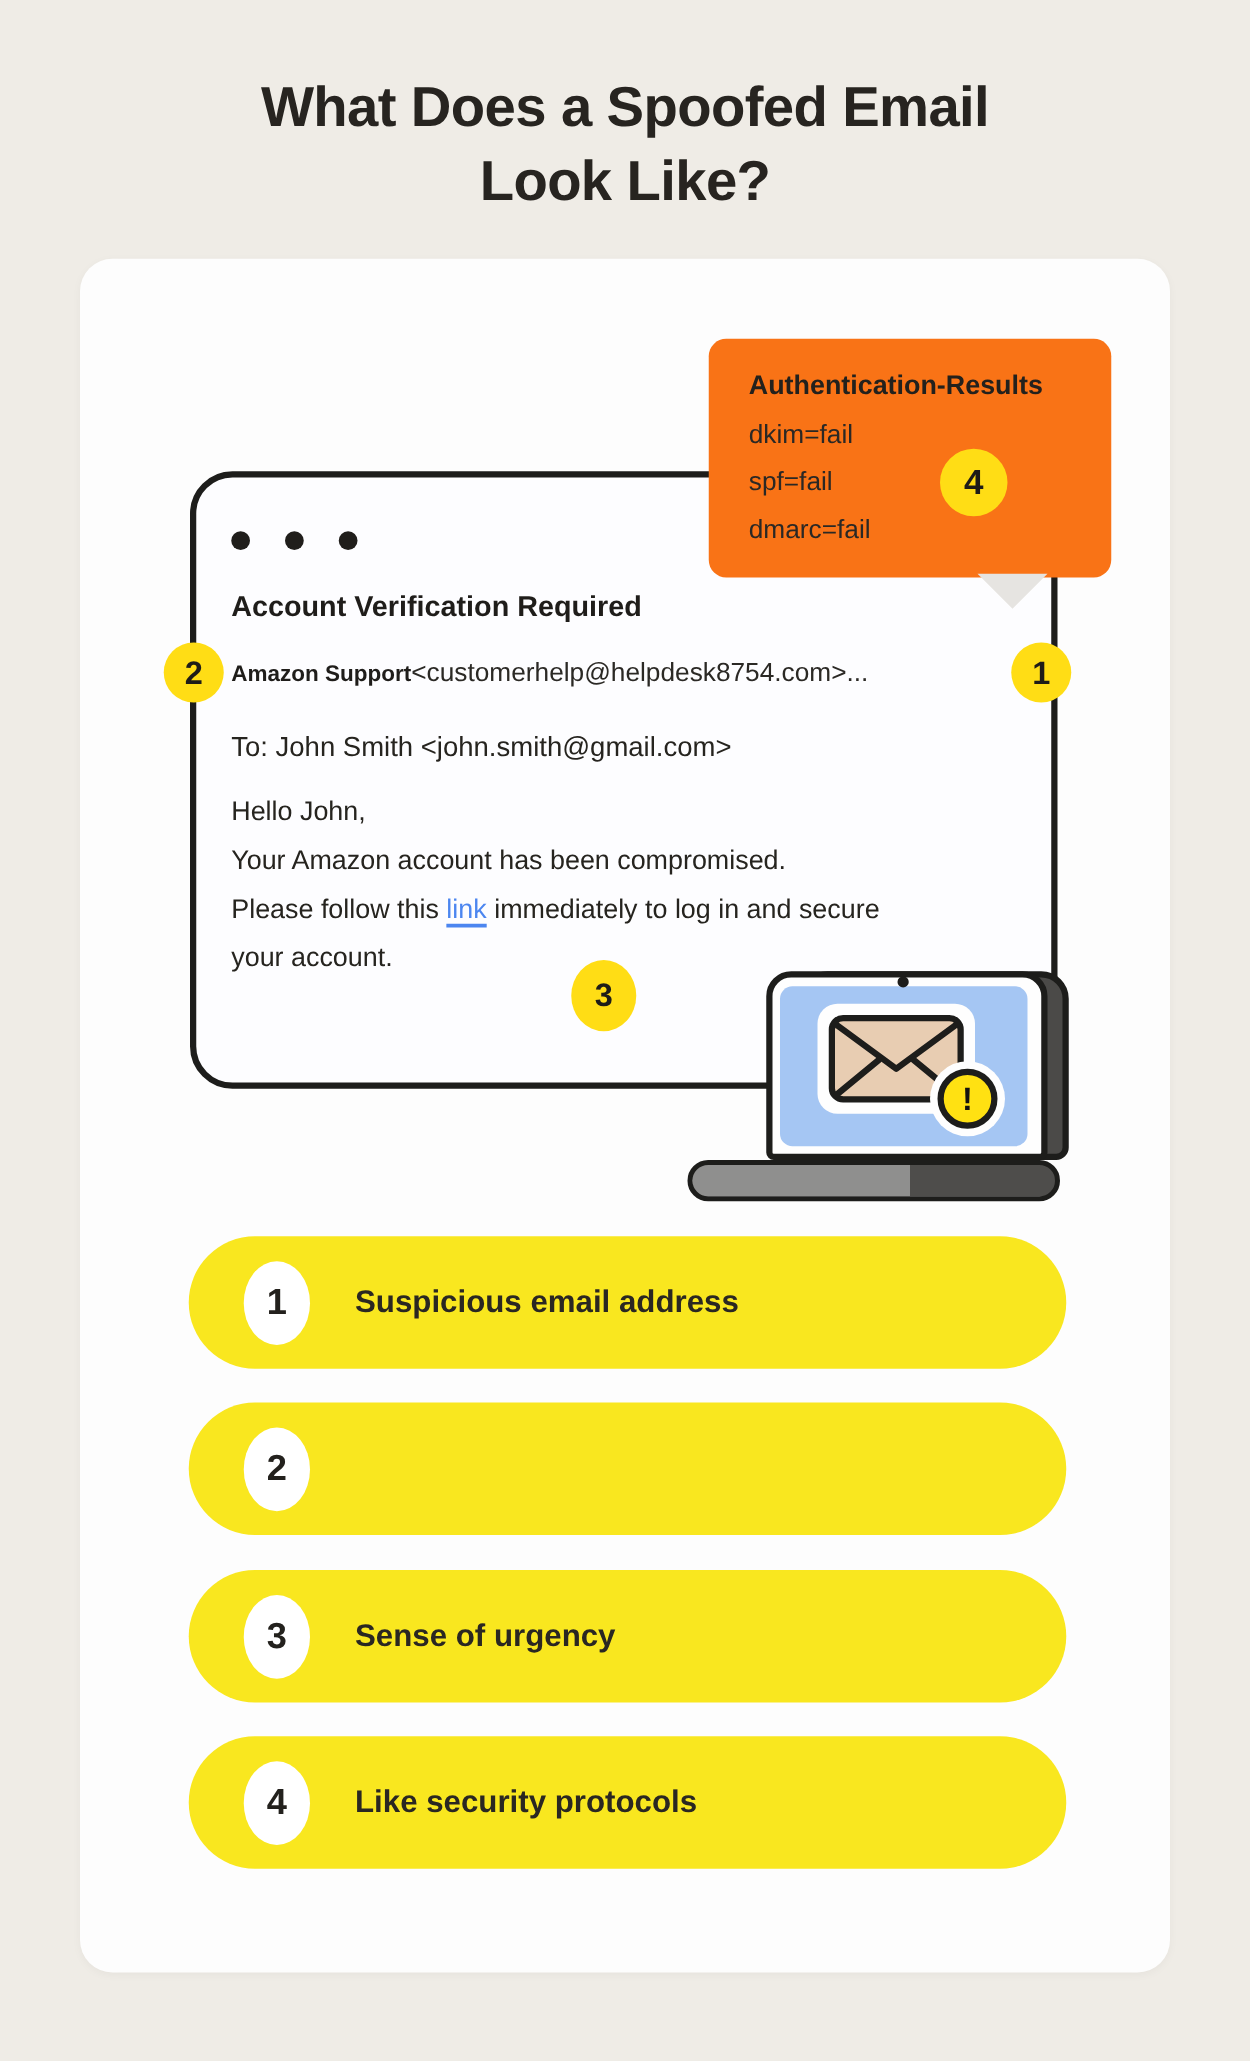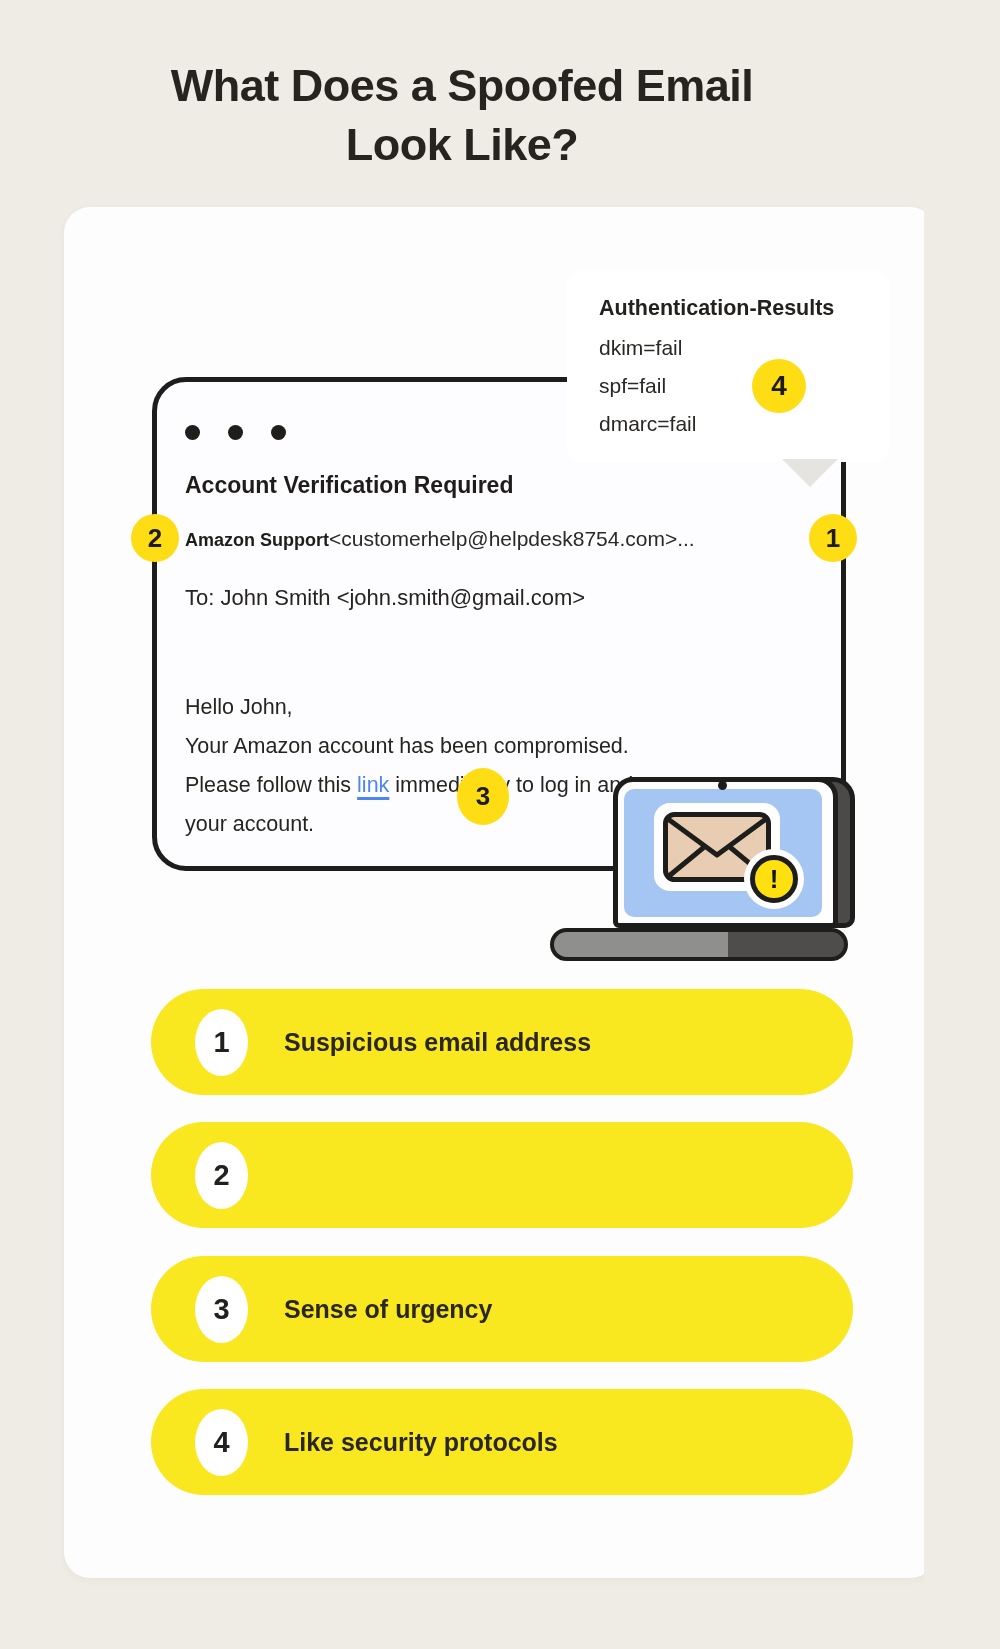--- a/index.html
+++ b/index.html
@@ -1,42 +1,42 @@
 <!DOCTYPE html>
 <html><head>
 <meta charset="utf-8">
 <style>
   * { margin:0; padding:0; box-sizing:border-box; }
   body { background:#EFECE6; font-family:"Liberation Sans", sans-serif; }
-  .page { position:relative; width:924px; height:1649px; background:#EFECE6; overflow:hidden; }
+  .page { position:relative; width:1000px; height:1649px; background:#EFECE6; overflow:hidden; }
 
   .title { position:absolute; top:56px; left:0; width:100%; text-align:center;
            font-size:45px; font-weight:800; color:#272420; line-height:59px; letter-spacing:-0.5px; }
 
   .card { position:absolute; left:64px; top:207px; width:872px; height:1371px;
           background:#FDFDFD; border-radius:26px; box-shadow:0 2px 8px rgba(0,0,0,0.04); }
 
   
   .email-window { position:absolute; left:152px; top:377px; width:694px; height:494px;
                   background:#FDFDFF; border:5px solid #1D1D1B; border-radius:34px; z-index:2; }
   .dots { position:absolute; left:185px; top:425px; display:flex; gap:28px; z-index:3; }
   .dot  { width:15px; height:15px; border-radius:50%; background:#201E1B; }
   .subject { position:absolute; left:185px; top:472px; font-size:23px; font-weight:700; color:#1F1D1A; z-index:3; }
   .from-line { position:absolute; left:185px; top:527px; z-index:3; white-space:nowrap; }
   .from-name { font-size:18px; font-weight:700; color:#1F1D1A; }
   .from-addr { font-size:21px; color:#2B2925; }
   .to-line { position:absolute; left:185px; top:585px; font-size:22px; color:#26241F; z-index:3; }
-  .body-text { position:absolute; left:185px; top:688px; width:538px; font-size:21.5px;
+  .body-text { position:absolute; left:185px; top:630px; width:538px; font-size:21.5px;
                line-height:39px; color:#26241F; z-index:3; }
   .email-link { color:#4C86F0; font-weight:400; text-decoration:underline;
                 text-decoration-thickness:3px; text-underline-offset:5px; cursor:pointer; }
 
   
   .tooltip { position:absolute; left:567px; top:271px; width:322px; height:191px;
-             background:#ffffff; border-radius:14px; padding:25px 0 0 32px; z-index:4; }
+             background:#f97316; border-radius:14px; padding:25px 0 0 32px; z-index:4; }
   .tooltip-heading { font-size:21.5px; font-weight:700; color:#23211D; margin-bottom:8px; }
   .tooltip-line { font-size:21px; line-height:38px; color:#2A2825; }
   .tooltip-tail { position:absolute; left:782px; top:459px; width:0; height:0; z-index:4;
                   border-left:28px solid transparent; border-right:28px solid transparent;
                   border-top:28px solid #E6E4E1; }
 
   
   .num-badge { position:absolute; border-radius:50%; background:#FFDD15; z-index:6;
                display:flex; align-items:center; justify-content:center;
                font-weight:700; font-size:26px; color:#1E1C18; }

